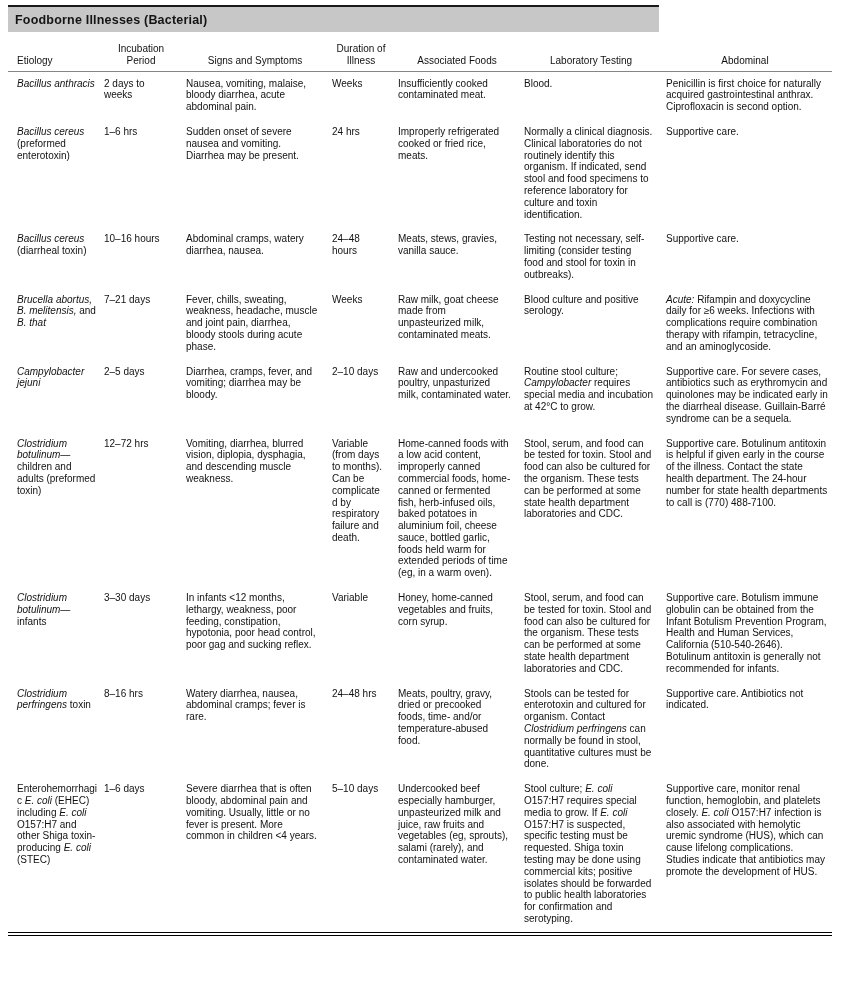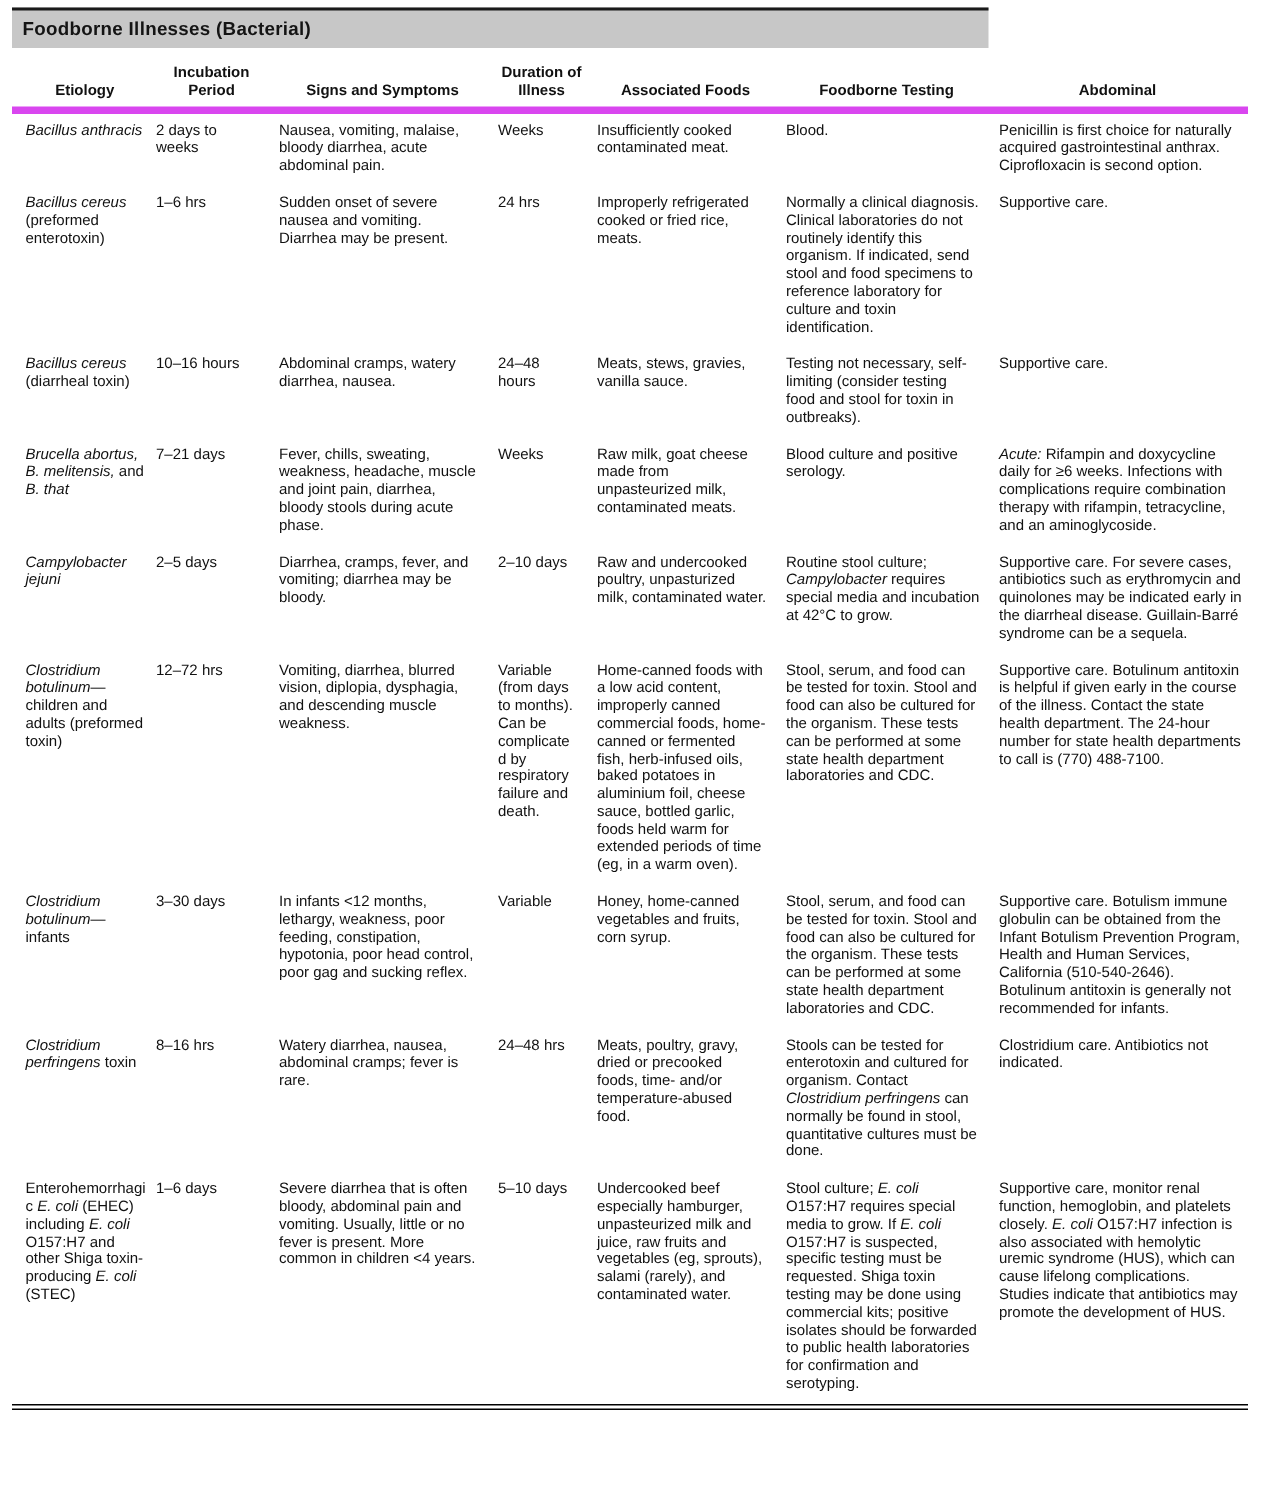--- a/index.html
+++ b/index.html
@@ -35,29 +35,29 @@
   }
   col.c0 { width: 96px; }
   col.c1 { width: 82px; }
   col.c2 { width: 146px; }
   col.c3 { width: 66px; }
   col.c4 { width: 126px; }
   col.c5 { width: 142px; }
   col.c6 { width: 166px; }
   thead th {
     font-size: 10px;
-    font-weight: bold;
+    font-weight: normal;
     color: #111;
     text-align: center;
     vertical-align: bottom;
     line-height: 1.18;
     padding: 9px 8px 4px 0;
-    border-bottom: 5px solid #d946ef;
+    border-bottom: 1px solid #d946ef;
   }
-  thead th.h0 { text-align: center; padding-left: 9px; }
+  thead th.h0 { text-align: left; padding-left: 9px; }
   tbody td {
     font-size: 10px;
     color: #111;
     vertical-align: top;
     text-align: left;
     line-height: 1.18;
     padding: 6px 13px 7px 0;
     overflow-wrap: break-word;
   }
   tbody td.col-0 { padding-left: 9px; padding-right: 6px; }
@@ -81,21 +81,21 @@
       <col class="c5">
       <col class="c6">
     </colgroup>
     <thead>
       <tr id="header-row">
           <th class="h0">Etiology</th>
           <th class="h1">Incubation Period</th>
           <th class="h2">Signs and Symptoms</th>
           <th class="h3">Duration of Illness</th>
           <th class="h4">Associated Foods</th>
-          <th class="h5">Foodborne Testing</th>
+          <th class="h5">Laboratory Testing</th>
           <th class="h6">Abdominal</th>
         </tr>
     </thead>
     <tbody id="table-body">
         <tr>
           <td class="col-0"><span class="it">Bacillus anthracis</span></td>
           <td class="col-1">2 days to weeks</td>
           <td class="col-2">Nausea, vomiting, malaise, bloody diarrhea, acute abdominal pain.</td>
           <td class="col-3">Weeks</td>
           <td class="col-4">Insufficiently cooked contaminated meat.</td>
@@ -156,21 +156,21 @@
           <td class="col-5">Stool, serum, and food can be tested for toxin. Stool and food can also be cultured for the organism. These tests can be performed at some state health department laboratories and CDC.</td>
           <td class="col-6">Supportive care. Botulism immune globulin can be obtained from the Infant Botulism Prevention Program, Health and Human Services, California (510-540-2646). Botulinum antitoxin is generally not recommended for infants.</td>
         </tr>
         <tr>
           <td class="col-0"><span class="it">Clostridium perfringens</span><span> toxin</span></td>
           <td class="col-1">8–16 hrs</td>
           <td class="col-2">Watery diarrhea, nausea, abdominal cramps; fever is rare.</td>
           <td class="col-3">24–48 hrs</td>
           <td class="col-4">Meats, poultry, gravy, dried or precooked foods, time- and/or temperature-abused food.</td>
           <td class="col-5"><span>Stools can be tested for enterotoxin and cultured for organism. Contact </span><span class="it">Clostridium perfringens</span><span> can normally be found in stool, quantitative cultures must be done.</span></td>
-          <td class="col-6">Clostridium care. Antibiotics not indicated.</td>
+          <td class="col-6">Supportive care. Antibiotics not indicated.</td>
         </tr>
         <tr>
           <td class="col-0"><span>Enterohemorrhagic </span><span class="it">E. coli</span><span> (EHEC) including </span><span class="it">E. coli</span><span> O157:H7 and other Shiga toxin-producing </span><span class="it">E. coli</span><span> (STEC)</span></td>
           <td class="col-1">1–6 days</td>
           <td class="col-2">Severe diarrhea that is often bloody, abdominal pain and vomiting. Usually, little or no fever is present. More common in children &lt;4 years.</td>
           <td class="col-3">5–10 days</td>
           <td class="col-4">Undercooked beef especially hamburger, unpasteurized milk and juice, raw fruits and vegetables (eg, sprouts), salami (rarely), and contaminated water.</td>
           <td class="col-5"><span>Stool culture; </span><span class="it">E. coli</span><span> O157:H7 requires special media to grow. If </span><span class="it">E. coli</span><span> O157:H7 is suspected, specific testing must be requested. Shiga toxin testing may be done using commercial kits; positive isolates should be forwarded to public health laboratories for confirmation and serotyping.</span></td>
           <td class="col-6"><span>Supportive care, monitor renal function, hemoglobin, and platelets closely. </span><span class="it">E. coli</span><span> O157:H7 infection is also associated with hemolytic uremic syndrome (HUS), which can cause lifelong complications. Studies indicate that antibiotics may promote the development of HUS.</span></td>
         </tr>

